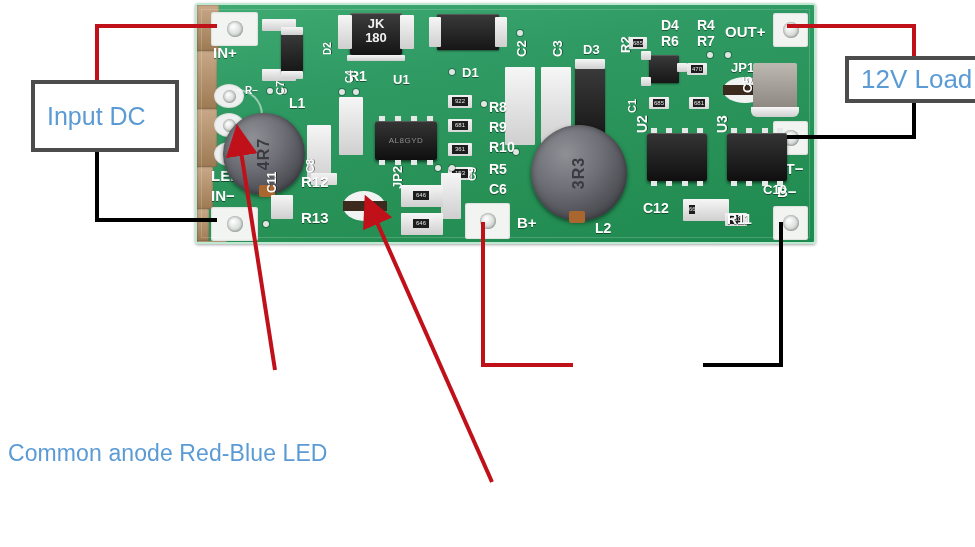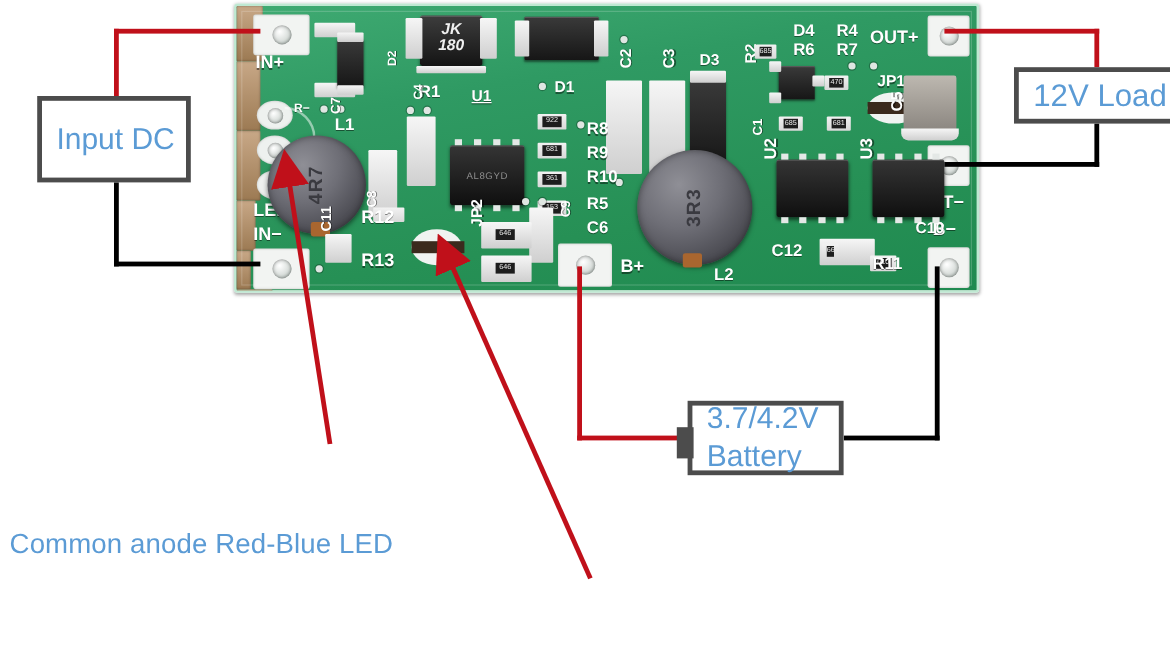--- a/index.html
+++ b/index.html
@@ -37,21 +37,21 @@
     color: #5b9bd5;
     font-size: 25px;
     line-height: 31px;
     display: flex;
     flex-direction: column;
     justify-content: center;
     padding: 4px 12px;
     white-space: pre;
     z-index: 6;
   }
-  #box-input   { left: 31px;  top: 80px;  width: 128px; height: 72px; }
+  #box-input   { left: 31px;  top: 80px;  width: 148px; height: 72px; }
   #box-load    { left: 845px; top: 56px;  width: 138px; height: 47px; font-size: 26px;}
   #box-battery { left: 573px; top: 334px; width: 130px; height: 62px; }
 
   
   .bat-nub {
     position: absolute;
     left: -13px; top: 18px;
     width: 14px; height: 26px;
     background: #4c4c4c;
   }
@@ -245,21 +245,21 @@
     <div class="part capw" style="left:65px; top:14px; width:34px; height:12px;"></div>
     <div class="part capw" style="left:65px; top:64px; width:34px; height:12px;"></div>
     <div class="via" style="left:70px; top:83px;"></div>
     <div class="via" style="left:84px; top:83px;"></div>
 
     <div class="blk part" style="left:84px; top:28px; width:22px; height:40px;"></div>
     <div class="part capw" style="left:84px; top:22px; width:22px; height:8px;"></div>
     <div class="part capw" style="left:84px; top:66px; width:22px; height:8px;"></div>
     <div class="silk rot" style="left:126px; top:50px;">D2</div>
 
-    <div class="jkchip" style="left:153px; top:8px; width:52px; height:42px;font-style:italic;">
+    <div class="jkchip" style="left:153px; top:8px; width:52px; height:42px;">
       <span>JK</span><br>
       <span>180</span>
     </div>
     <div class="part capw" style="left:141px; top:10px; width:14px; height:34px;"></div>
     <div class="part capw" style="left:203px; top:10px; width:14px; height:34px;"></div>
     <div class="part capw" style="left:150px; top:50px; width:58px; height:6px;"></div>
 
     <div class="blk part" style="left:240px; top:9px; width:62px; height:36px;"></div>
     <div class="part capw" style="left:232px; top:12px; width:12px; height:30px;"></div>
     <div class="part capw" style="left:298px; top:12px; width:12px; height:30px;"></div>
@@ -311,39 +311,39 @@
     <div class="jpbar" style="left:526px; top:80px; width:44px; height:10px;"></div>
 
     <div class="silk rot" style="left:546px; top:88px; font-size:13px;">C5</div>
     <div class="part" style="left:556px; top:58px; width:44px; height:46px; background:linear-gradient(180deg,#bdb8b0,#8b8680); border-radius:2px;"></div>
     <div class="part capw" style="left:554px; top:102px; width:48px; height:10px; border-radius:0 0 6px 6px;"></div>
 
     <div class="inductor" style="left:26px; top:108px; width:82px; height:82px;">
       <em>4R7</em>
     </div>
     <div class="coil" style="left:62px; top:180px;"></div>
-    <div class="silk" style="left:82px; top:93px; font-size:14px;">L1</div>
+    <div class="silk" style="left:92px; top:93px; font-size:14px;">L1</div>
     <div class="silk rot" style="left:78px; top:90px; font-size:11px;">C7</div>
 
-    <div class="ic" style="left:178px; top:116px; width:62px; height:50px;">
+    <div class="ic" style="left:178px; top:116px; width:62px; height:39px;">
       <span>AL8GYD</span>
       <span class="pins-t">
           <i></i>
           <i></i>
           <i></i>
           <i></i>
         </span>
       <span class="pins-b">
           <i></i>
           <i></i>
           <i></i>
           <i></i>
         </span>
     </div>
-    <div class="silk" style="left:196px; top:70px; font-size:13px;text-decoration:underline;">U1</div>
+    <div class="silk" style="left:196px; top:70px; font-size:13px;">U1</div>
     <div class="silk" style="left:152px; top:66px; font-size:14px;">R1</div>
     <div class="silk rot" style="left:148px; top:78px; font-size:10px;">C4</div>
     <div class="part capw" style="left:142px; top:92px; width:24px; height:58px;"></div>
     <div class="cap" style="left:146px; top:100px; width:16px; height:42px;"></div>
     <div class="via" style="left:142px; top:84px;"></div>
     <div class="via" style="left:156px; top:84px;"></div>
 
     <div class="res part" style="left:251px; top:90px; width:24px; height:13px;">
         <span>922</span>
       </div>
@@ -465,25 +465,20 @@
   </svg>
 
   <div class="labelbox" id="box-input">
     <span>Input DC</span>
   </div>
 
   <div class="labelbox" id="box-load">
     <span>12V Load</span>
   </div>
 
-  <div class="labelbox" id="box-battery">
-    <div class="bat-nub"></div>
-    <span>3.7/4.2V</span>
-    <span>Battery</span>
-  </div>
 
   <div class="note" id="note-led">
     <div>Common anode Red-Blue LED</div>
   </div>
 
   <div class="note" id="note-pads">
     <div>Default max support 8Ah</div>
     
   </div>
 

